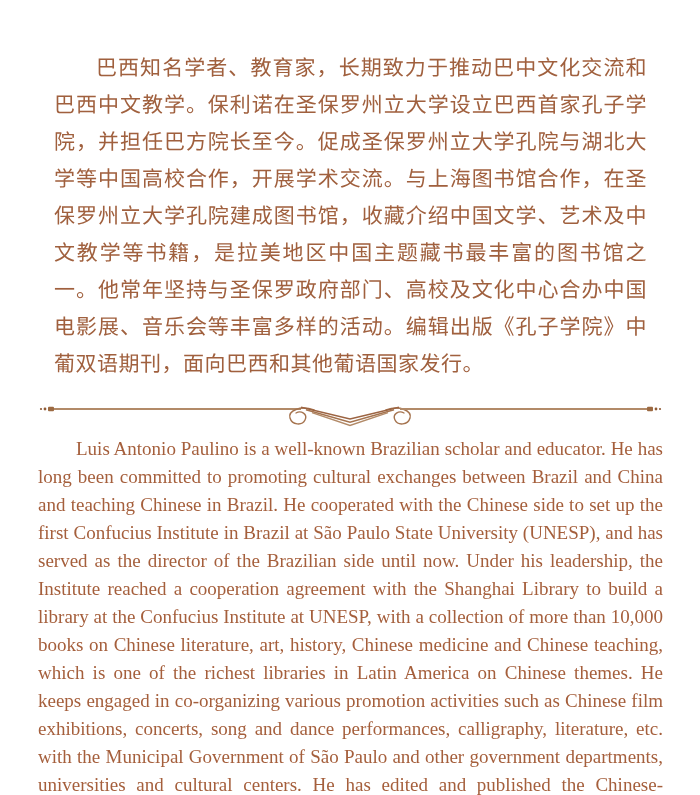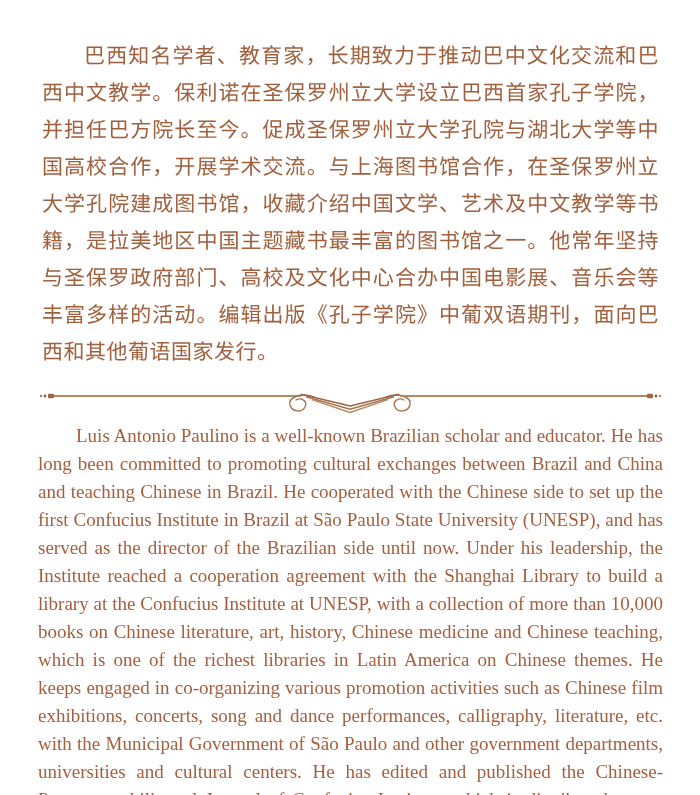--- a/index.html
+++ b/index.html
@@ -10,21 +10,21 @@
   .page {
     position: relative;
     width: 700px;
     height: 795px;
     background: #ffffff;
     box-sizing: border-box;
     padding: 34px 37px 0 38px;
     overflow: hidden;
   }
   .zh-paragraph {
-    margin: 4px;
+    margin: 16px;
     font-family: "Liberation Serif", "DejaVu Serif", serif;
     font-size: 21px;
     line-height: 37px;
     color: #a0603e;
     text-align: justify;
     text-indent: 2em;
     letter-spacing: 0.5px;
   }
   .divider-wrap {
     margin: 15px 0 4px 0;

